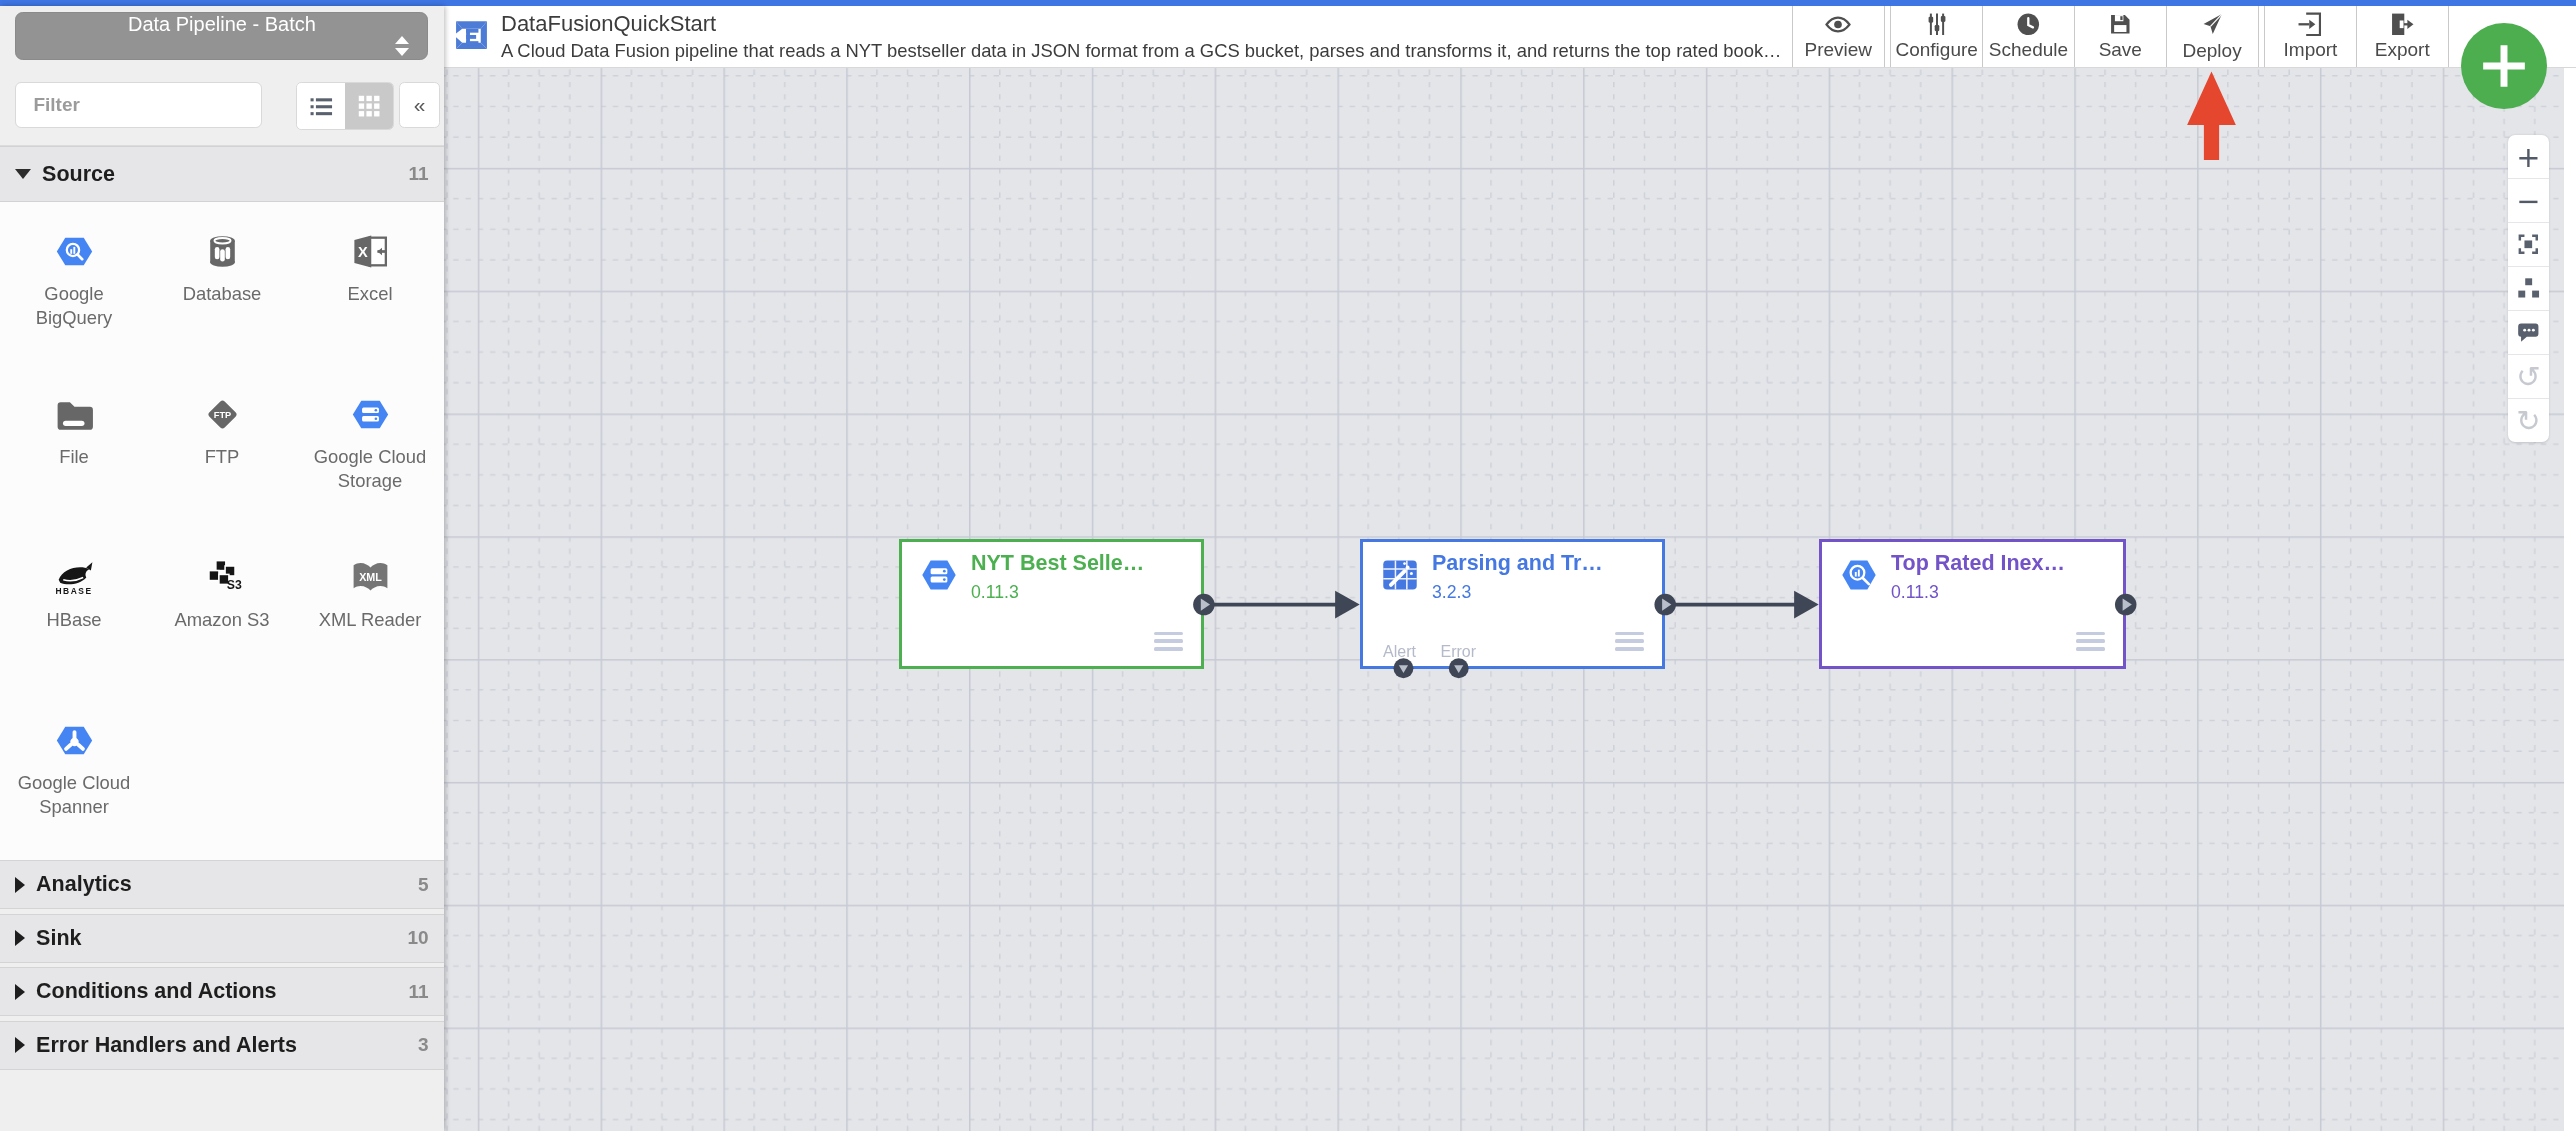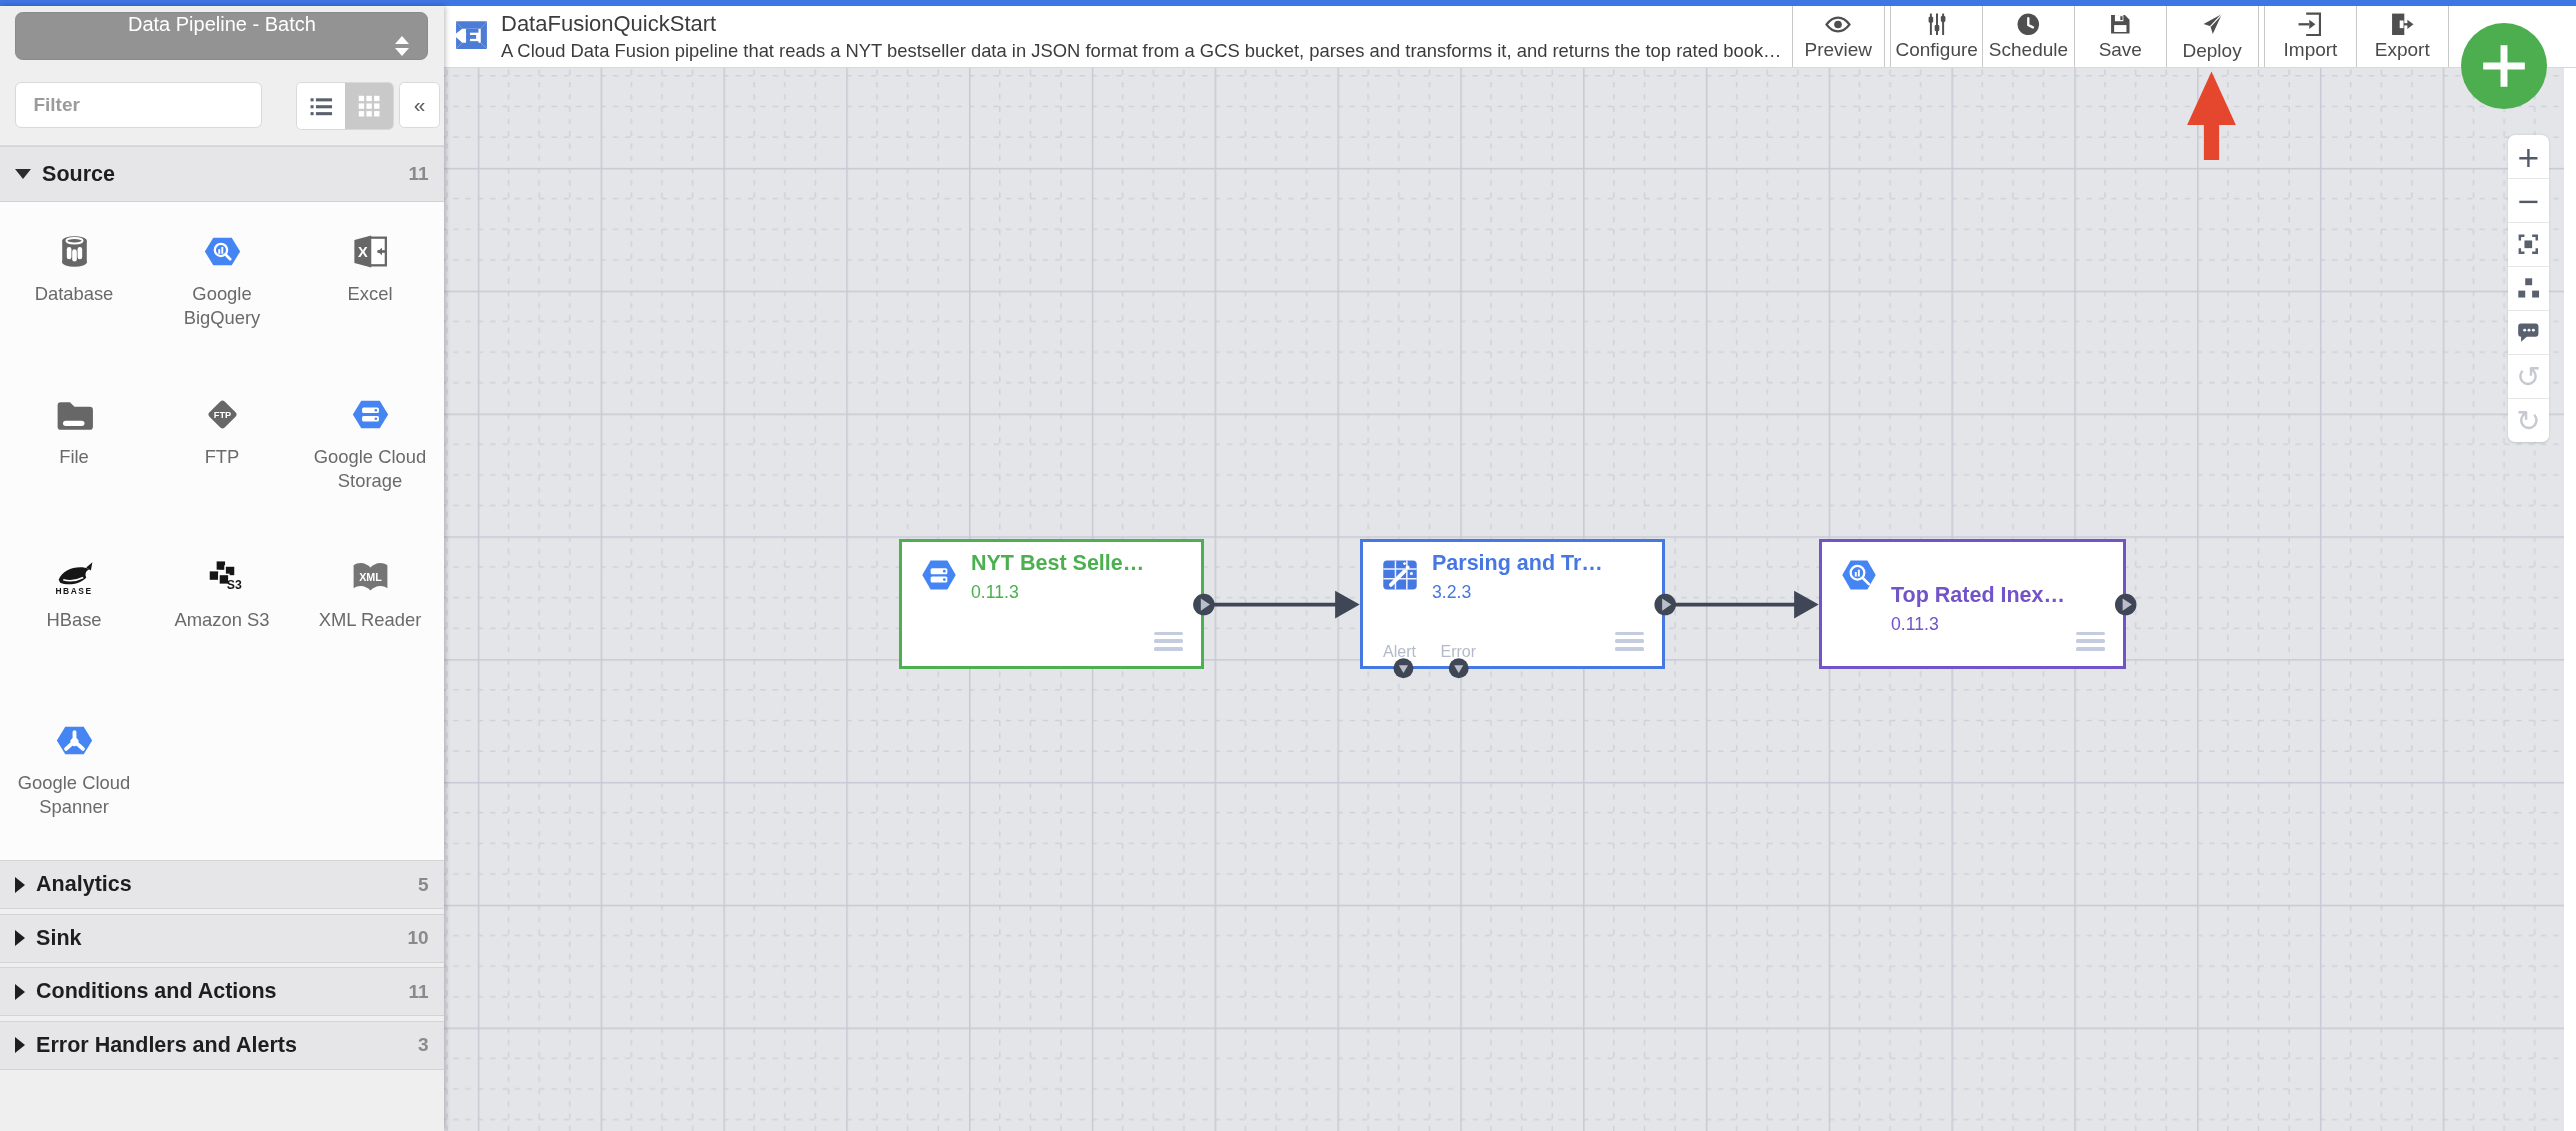--- a/index.html
+++ b/index.html
@@ -55,21 +55,21 @@
   .canvas{position:absolute;left:444px;top:68px;width:2120px;height:1064px;background:#e4e5e9;overflow:hidden;}
   .gridsvg{position:absolute;left:0;top:0;}
   .rightstrip{position:absolute;left:2564px;top:6.1px;width:12.3px;height:1125px;background:#ffffff;}
   
   .node{position:absolute;width:305px;height:130px;background:#fff;border:3.8px solid #888;box-sizing:border-box;z-index:2;}
   .node1{left:455px;top:471px;width:305px;border-color:#4cb050;}
   .node2{left:916px;top:471px;border-color:#4678e2;}
   .node3{left:1375px;top:471px;width:307px;border-color:#7253c8;}
   .node1 .ntitle,.node1 .nver{color:#4cb050;}
   .node2 .ntitle,.node2 .nver{color:#4678e2;}
-  .node3 .ntitle,.node3 .nver{color:#7253c8;margin-top:32px;}
+  .node3 .ntitle,.node3 .nver{color:#7253c8;}
   .nicon{position:absolute;left:18.4px;top:14px;}
   .ntitle{position:absolute;left:69px;top:9.2px;font-size:21.5px;font-weight:bold;white-space:nowrap;}
   .nver{position:absolute;left:69px;top:40px;font-size:17.7px;}
   .nmenu{position:absolute;right:18.4px;bottom:15.4px;width:29px;}
   .nmenu span{display:block;height:3.8px;background:#c6ccdf;border-radius:1.5px;margin-top:3.8px;}
   .nports{position:absolute;left:20px;bottom:4.6px;font-size:16px;color:#b4bac9;}
   .nports span{margin-right:24.6px;}
   .connsvg{position:absolute;left:0;top:0;z-index:3;pointer-events:none;}
   .connsvg .port{pointer-events:auto;}
   
@@ -136,40 +136,40 @@
     <div class="srchead">
       <span class="caret-down"></span>
       <span class="sec-label">Source</span>
       <span class="sec-count">11</span>
     </div>
 
     <div class="pluggrid">
 
       <div class="plug">
         <svg width="43" height="37" viewBox="0 0 56 48">
+          <polygon points="5,24 16,6 40,6 51,24 40,42 16,42" fill="#4484f3"></polygon>
+          <circle cx="26" cy="22" r="8" fill="none" stroke="#fff" stroke-width="3"></circle>
+          <rect x="22.5" y="21" width="2.5" height="6" fill="#fff"></rect>
+            <rect x="26.5" y="18" width="2.5" height="9" fill="#fff"></rect>
+          <path d="M32,28 L38,34" stroke="#fff" stroke-width="3.5" stroke-linecap="round"></path>
+        </svg>
+        <div class="plabel">Google BigQuery</div>
+      </div>
+
+      <div class="plug">
+        <svg width="43" height="37" viewBox="0 0 56 48">
           <rect x="12" y="10" width="32" height="28" fill="#676767"></rect>
           <ellipse cx="28" cy="38" rx="16" ry="6" fill="#676767"></ellipse>
           <ellipse cx="28" cy="10" rx="16" ry="6" fill="#676767"></ellipse>
           <ellipse cx="28" cy="10" rx="10.5" ry="3.5" fill="none" stroke="#fff" stroke-width="2.5"></ellipse>
           <rect x="18" y="18" width="6" height="16" rx="3" fill="#fff"></rect>
           <rect x="25" y="21" width="6" height="16" rx="3" fill="#fff"></rect>
           <rect x="32" y="18" width="6" height="16" rx="3" fill="#fff"></rect>
         </svg>
         <div class="plabel">Database</div>
-      </div>
-
-      <div class="plug">
-        <svg width="43" height="37" viewBox="0 0 56 48">
-          <polygon points="5,24 16,6 40,6 51,24 40,42 16,42" fill="#4484f3"></polygon>
-          <circle cx="26" cy="22" r="8" fill="none" stroke="#fff" stroke-width="3"></circle>
-          <rect x="22.5" y="21" width="2.5" height="6" fill="#fff"></rect>
-            <rect x="26.5" y="18" width="2.5" height="9" fill="#fff"></rect>
-          <path d="M32,28 L38,34" stroke="#fff" stroke-width="3.5" stroke-linecap="round"></path>
-        </svg>
-        <div class="plabel">Google BigQuery</div>
       </div>
 
       <div class="plug">
         <svg width="43" height="37" viewBox="0 0 56 48">
           <rect x="27" y="6" width="21" height="36" fill="#fff" stroke="#676767" stroke-width="3"></rect>
           <polygon points="7,9 29,3 29,45 7,39" fill="#676767"></polygon>
           <text x="18" y="31" text-anchor="middle" font-size="19" font-weight="bold" fill="#fff" font-family="Liberation Sans, sans-serif">X</text>
           <path d="M47,24 H37" stroke="#676767" stroke-width="3.5"></path>
           <polygon points="37,24 43,19 43,29" fill="#676767"></polygon>
         </svg>

